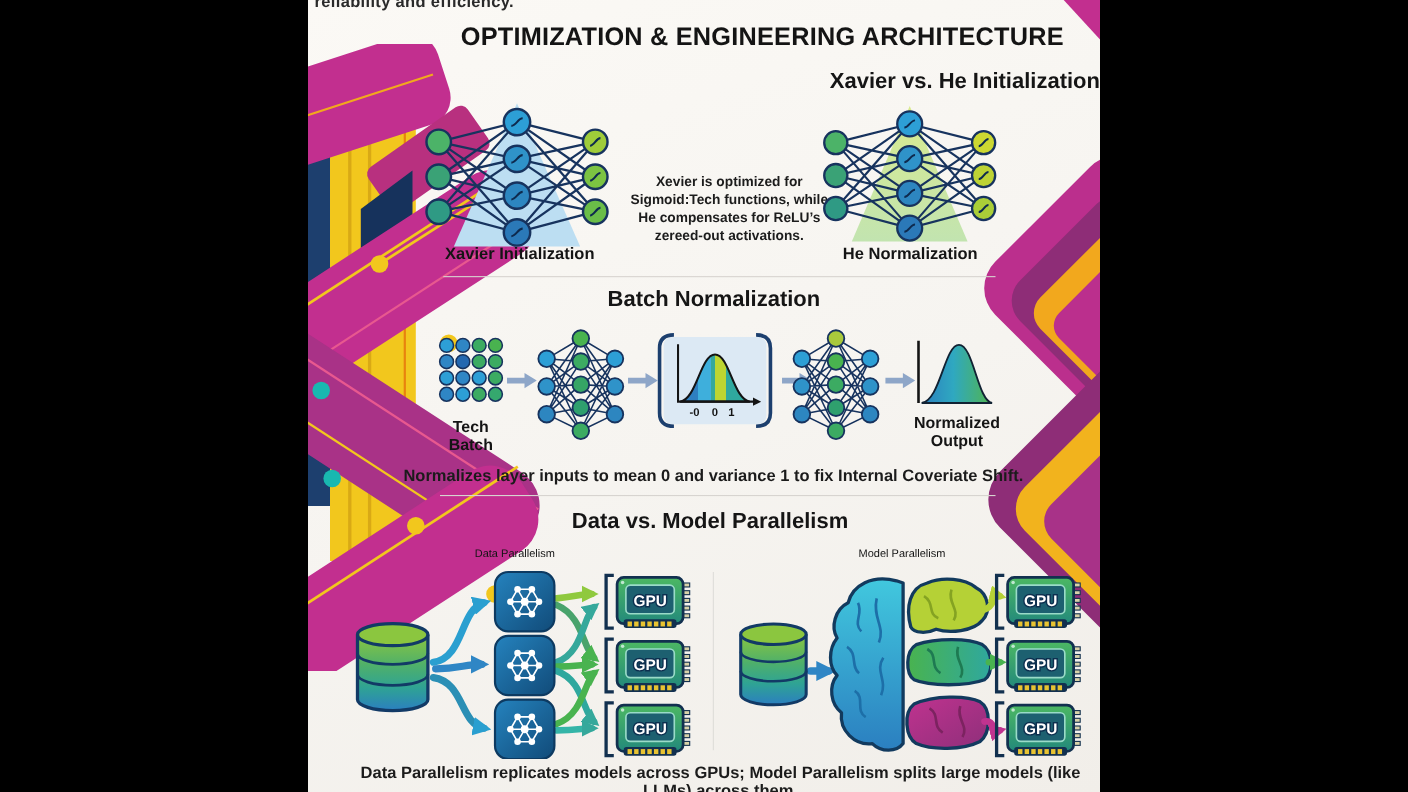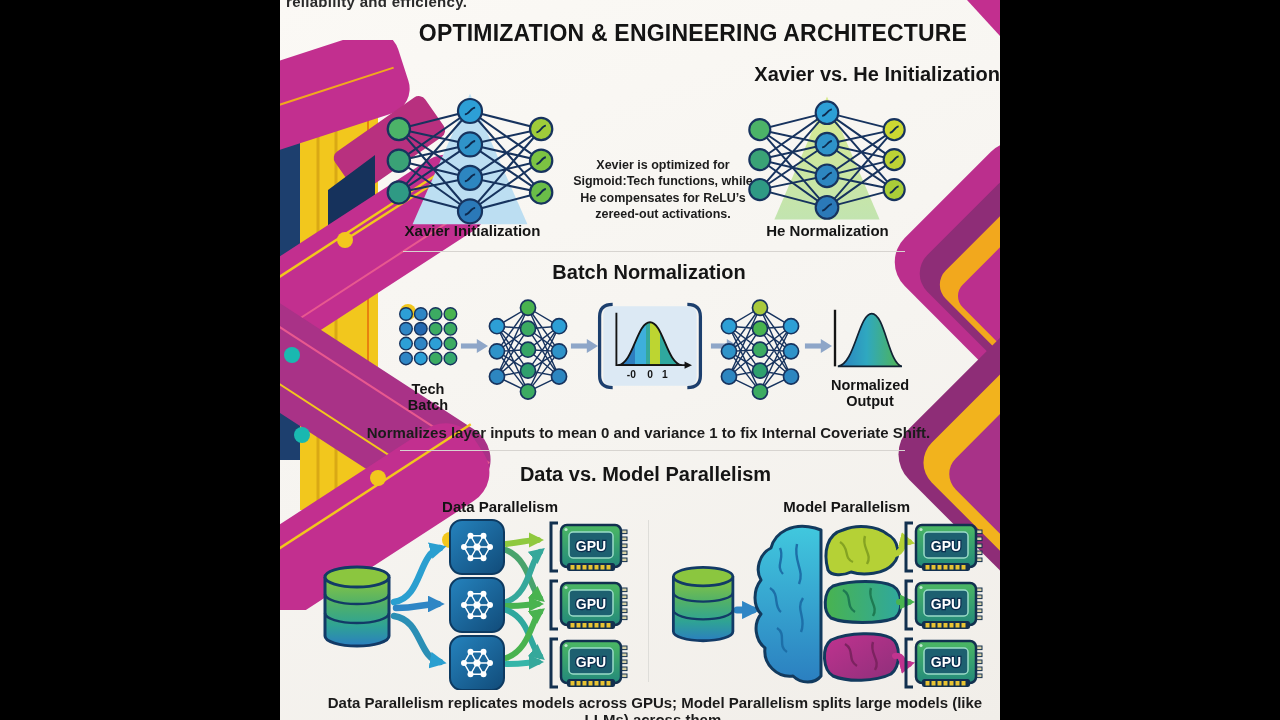--- a/index.html
+++ b/index.html
@@ -14,21 +14,21 @@
   .sec-title{width:100%;box-sizing:border-box;text-align:center;font-size:20px;font-weight:bold;color:#151515;}
   .s1-title{left:0;top:63px;padding-left:28px;text-align:right;}
   .s2-title{left:0;top:261px;padding-left:18px;}
   .s3-title{left:0;top:463px;padding-left:11px;}
   .net-label{font-size:15px;font-weight:bold;color:#141414;text-align:center;}
   .desc{left:292px;top:121px;width:182px;font-size:12.5px;font-weight:bold;color:#1c1c1c;
     text-align:center;line-height:1.3;margin-top:36px;}
   .divider{height:1px;background:#d7d4d0;}
   .small-label{font-size:14.5px;font-weight:bold;color:#141414;text-align:center;line-height:1.08;}
   .caption{left:0;width:100%;box-sizing:border-box;text-align:center;font-size:15px;font-weight:600;color:#1b1b1b;}
-  .col-head{font-size:15px;font-weight:bold;color:#141414;text-align:right;}
+  .col-head{font-size:10px;font-weight:normal;color:#141414;text-align:center;}
   .vdiv{width:1px;background:#deddd9;}
   svg{display:block;}
   text{font-family:"Liberation Sans","DejaVu Sans",sans-serif;}
 </style>
 </head>
 <body>
 
 <div class="stage">
 
   <svg width="0" height="0" style="position:absolute">

